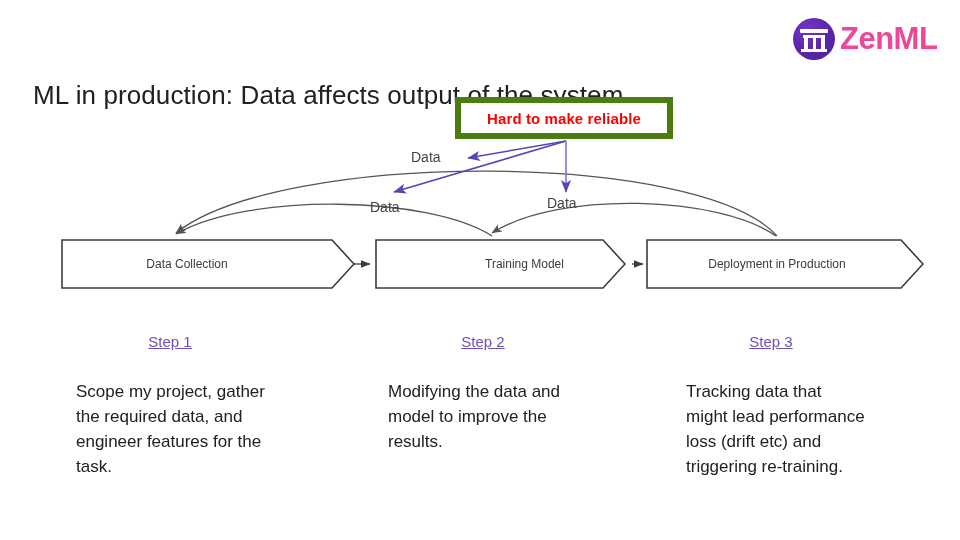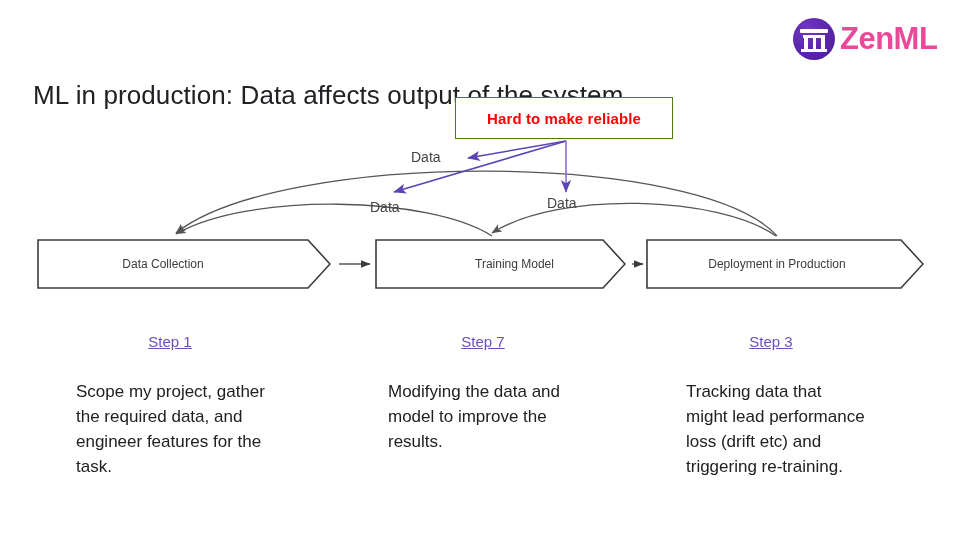--- a/index.html
+++ b/index.html
@@ -98,21 +98,21 @@
     line-height: 34px;
   }
 
   
   #callout {
     position: absolute;
     left: 455px;
     top: 97px;
     width: 218px;
     height: 42px;
-    border: 1px solid #4d7c0f;
+    border: 6px solid #4d7c0f;
     background: #ffffff;
     display: flex;
     align-items: center;
     justify-content: center;
     box-sizing: border-box;
   }
   #callout .txt {
     color: #ff0000;
     font-weight: 700;
     font-size: 15px;
@@ -152,24 +152,24 @@
     position: absolute;
     top: 0;
     height: 50px;
     display: flex;
     align-items: center;
     justify-content: center;
     font-size: 12px;
     color: #3c3c3c;
     white-space: nowrap;
   }
-  #chev-0 { left: 24px; width: 294px; padding-left: 13px; }
+  #chev-0 { left: 48px; width: 294px; padding-left: 13px; }
   #chev-0 .chev-label { left: 0; width: 278px; }
   #chev-1 { left: 375px; width: 251px; }
-  #chev-1 .chev-label { left: 2px; width: 235px; padding-left: 20px; }
+  #chev-1 .chev-label { left: 12px; width: 235px; padding-left: 20px; }
   #chev-2 { left: 646px; width: 278px; text-decoration: underline; }
   #chev-2 .chev-label { left: 0; width: 262px; }
 
   
   .step-col {
     position: absolute;
     top: 333px;
   }
   #step-col-0 { left: 76px; width: 200px; }
   #step-col-1 { left: 388px; width: 215px; }
@@ -283,21 +283,21 @@
     </svg>
     <div class="chev-label">Deployment in Production</div>
   </div>
 
   <div class="step-col" id="step-col-0">
     <div class="step-head">Step 1</div>
     <div class="step-body">Scope my project, gather the required data, and engineer features for the task.</div>
   </div>
 
   <div class="step-col" id="step-col-1">
-    <div class="step-head">Step 7</div>
+    <div class="step-head">Step 2</div>
     <div class="step-body">Modifying the data and model to improve the results.</div>
   </div>
 
   <div class="step-col" id="step-col-2">
     <div class="step-head">Step 3</div>
     <div class="step-body">Tracking data that might lead performance loss (drift etc) and triggering re-training.</div>
   </div>
 
 
 </div>

